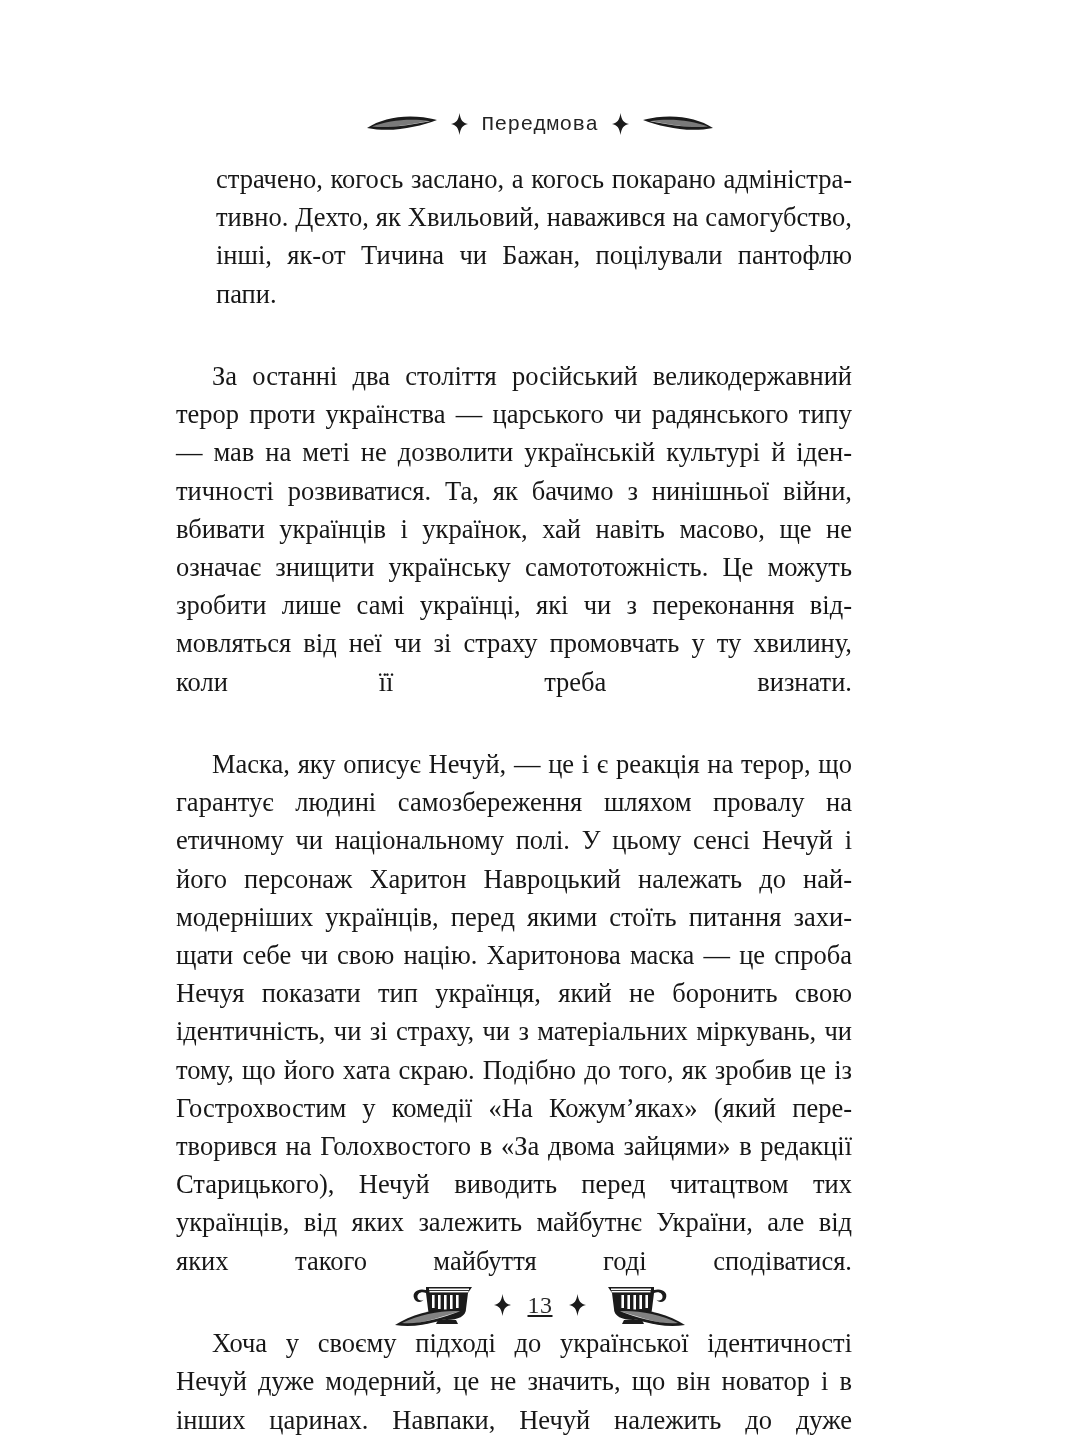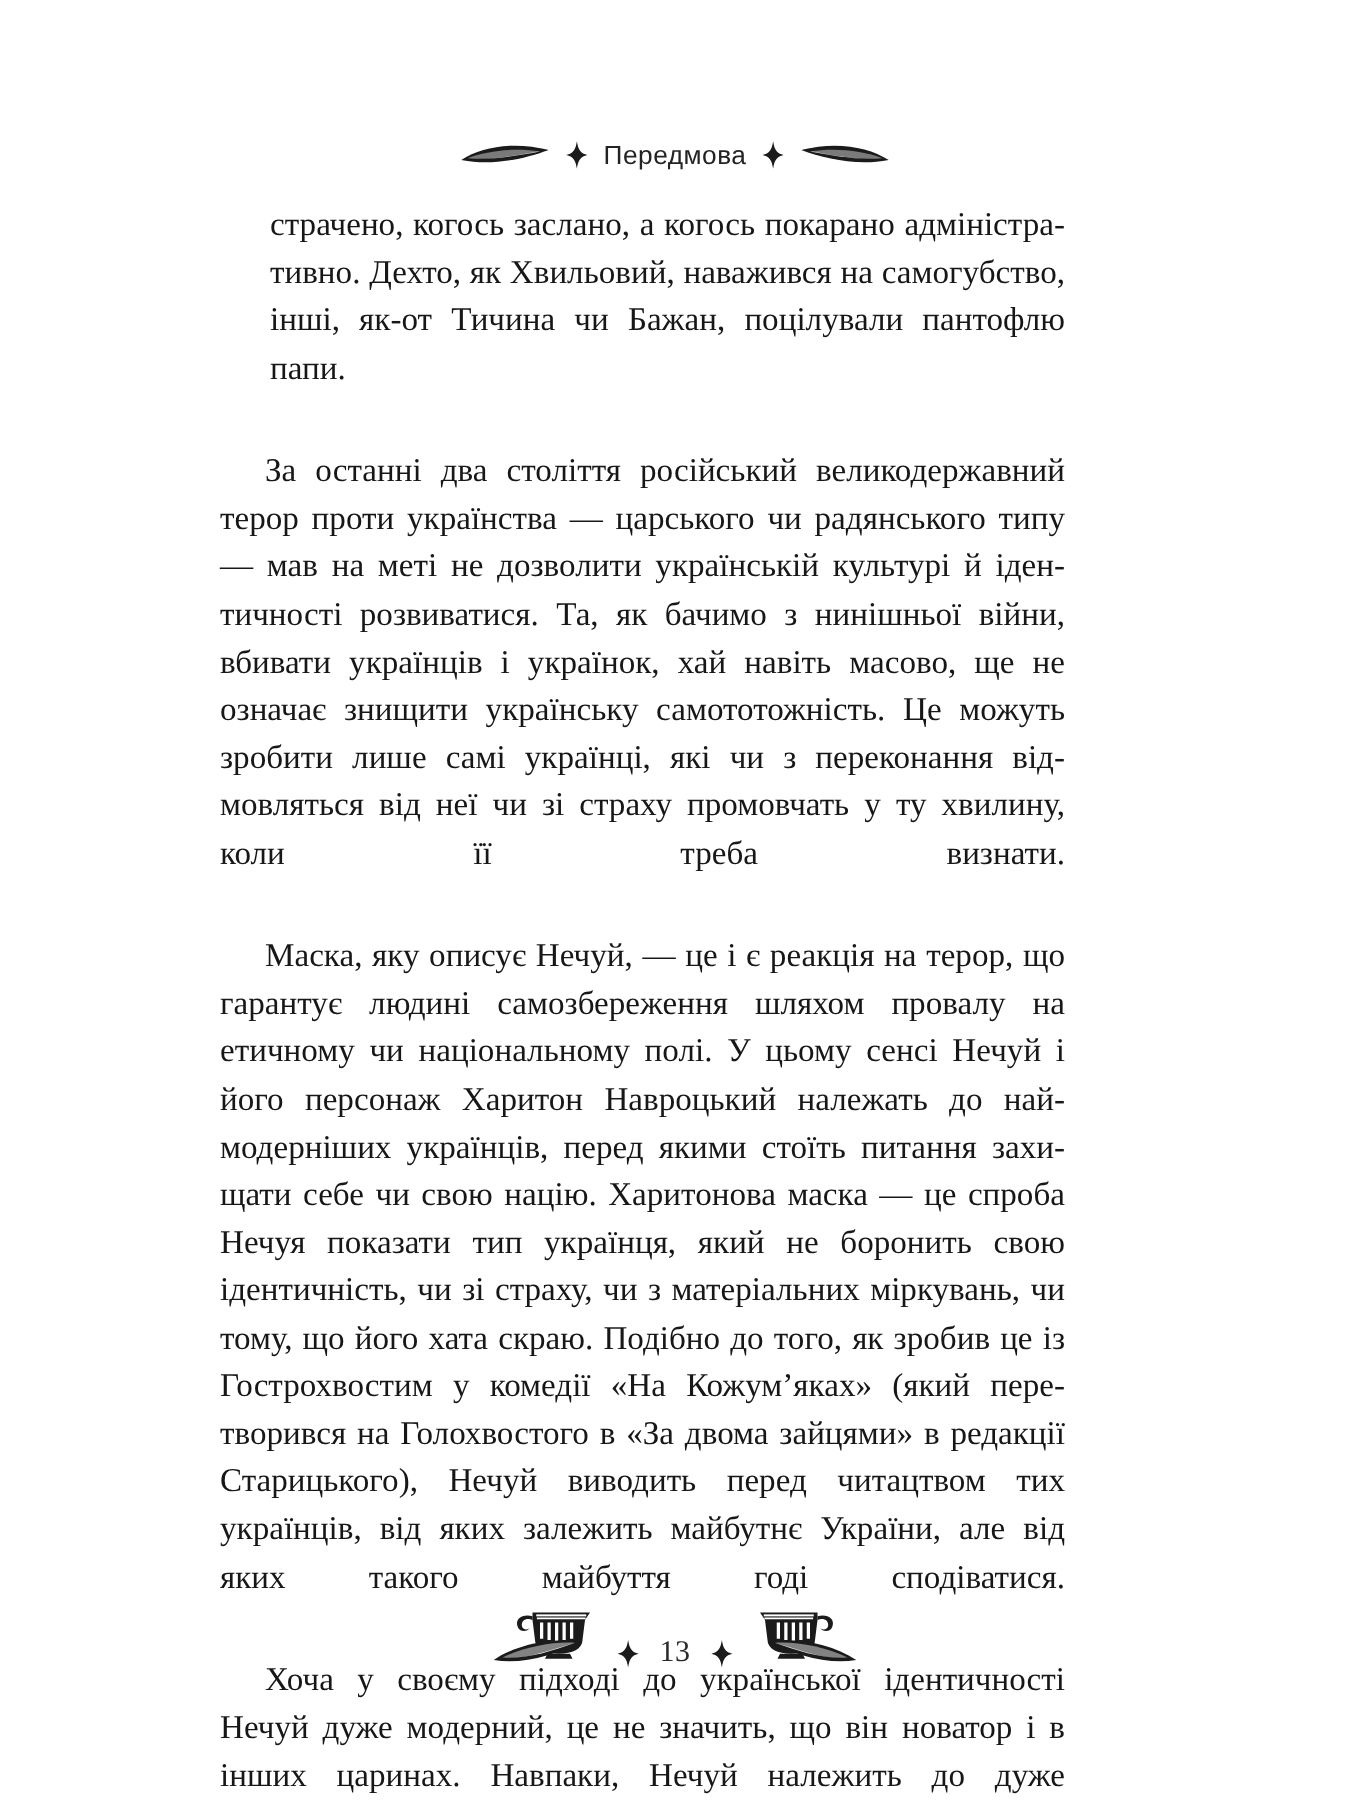--- a/index.html
+++ b/index.html
@@ -32,21 +32,21 @@
     top: 104px;
     left: 0;
     width: 1080px;
     display: flex;
     align-items: center;
     justify-content: center;
     gap: 13px;
     height: 40px;
   }
   .running-head-title {
-    font-family: Liberation Sans, sans-serif;
+    font-family: Liberation Mono, monospace;
     font-size: 21px;
     letter-spacing: 0.4px;
     color: #232323;
     white-space: nowrap;
     line-height: 1;
   }
   .leaf {
     display: block;
     width: 72px;
     height: 22px;
@@ -87,23 +87,24 @@
   }
 
   
   .folio {
     position: absolute;
     top: 1276px;
     left: 0;
     width: 1080px;
     height: 58px;
     display: flex;
-    align-items: flex-end;
+    align-items: center;
     justify-content: center;
     gap: 14px;
+    text-decoration: underline;
   }
   .folio-number {
     font-family: "Liberation Serif", "DejaVu Serif", serif;
     font-size: 24px;
     color: #2a2a2a;
     letter-spacing: 0.5px;
     min-width: 30px;
     text-align: center;
     line-height: 1;
   }

